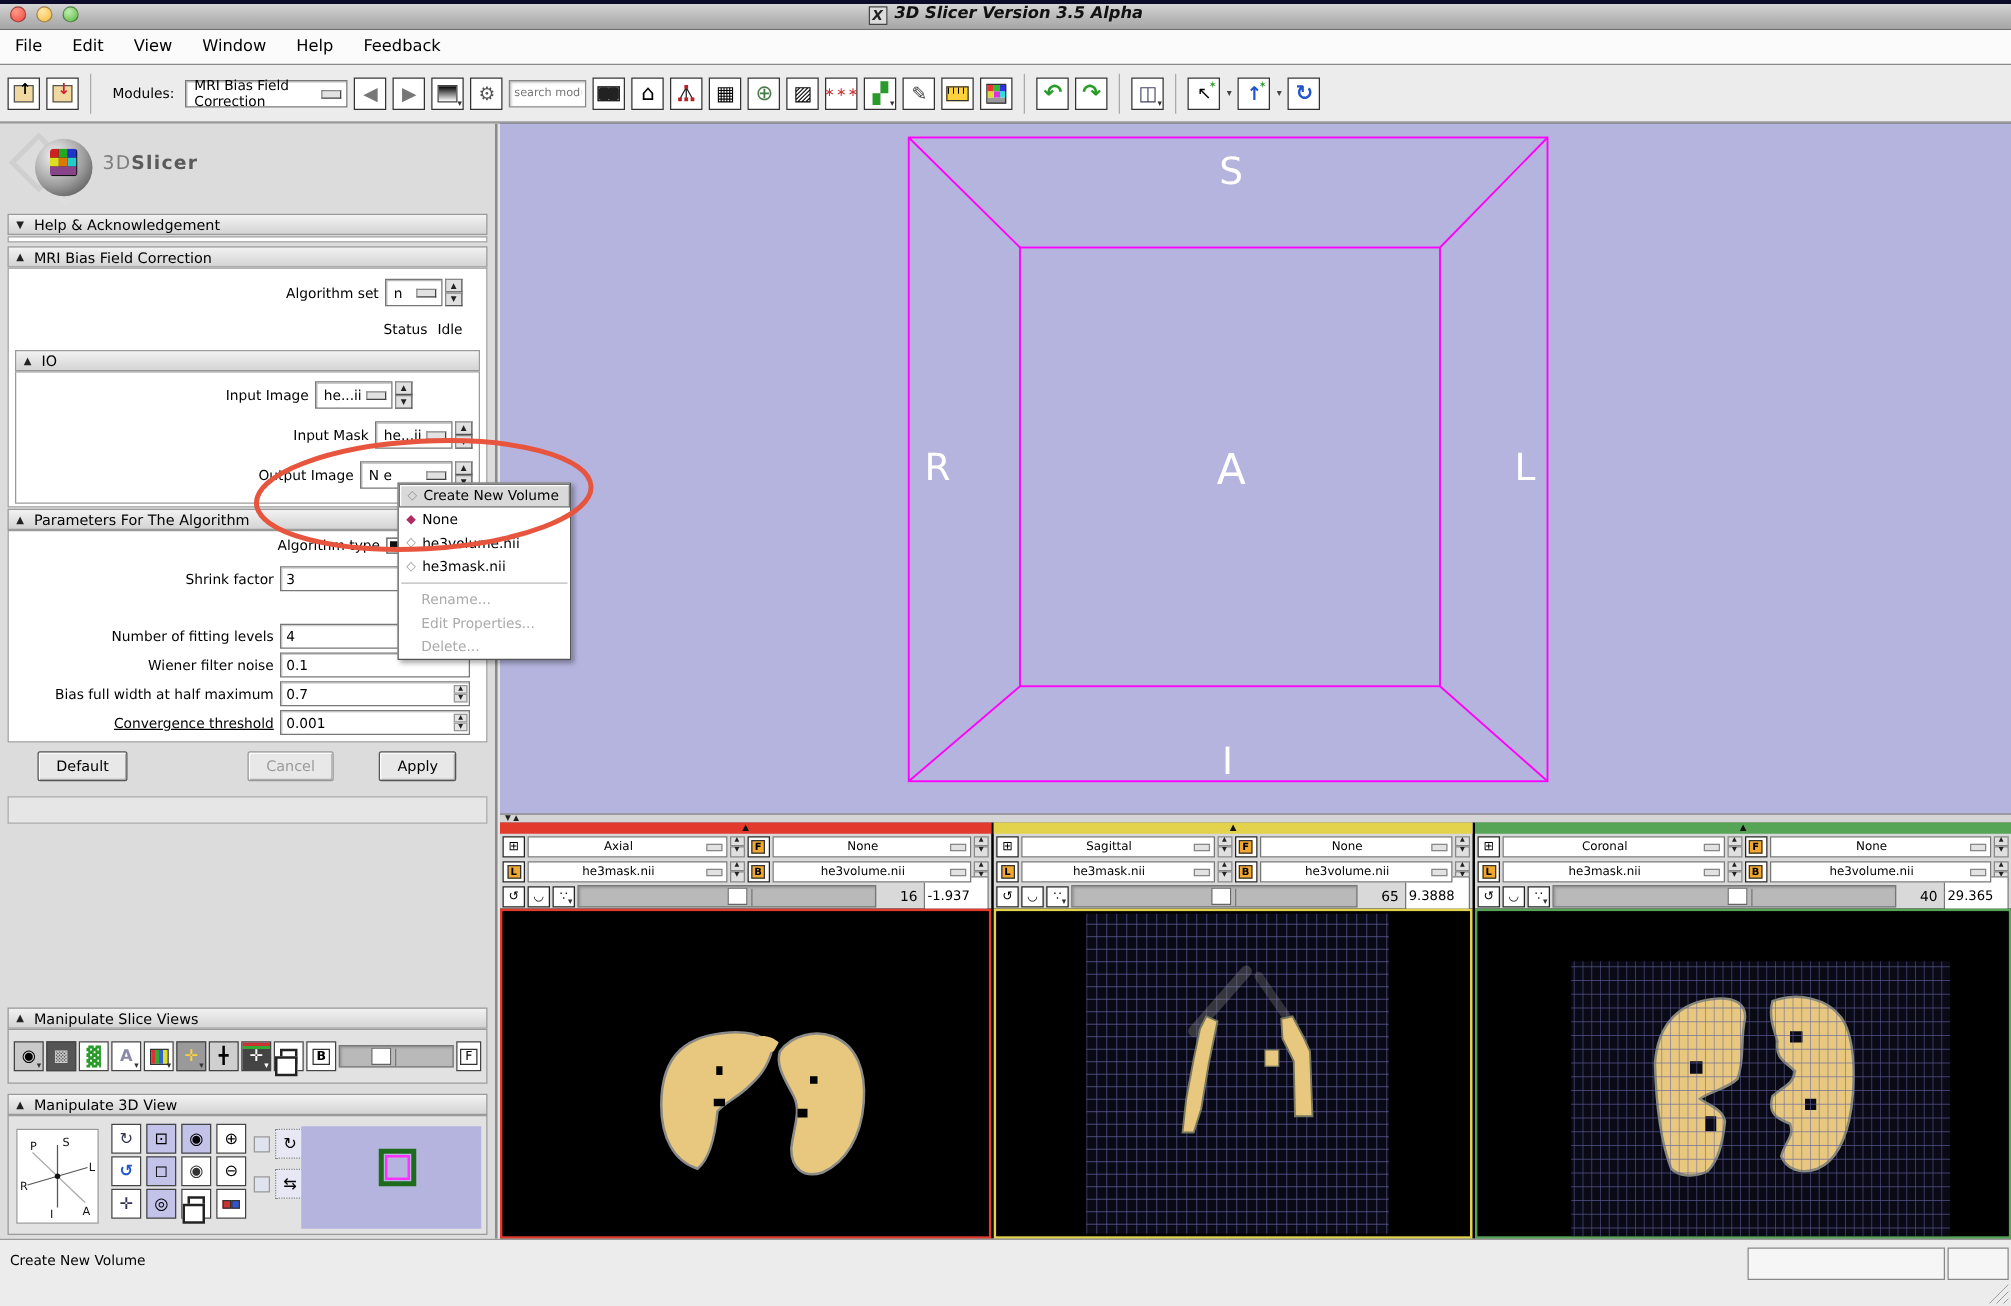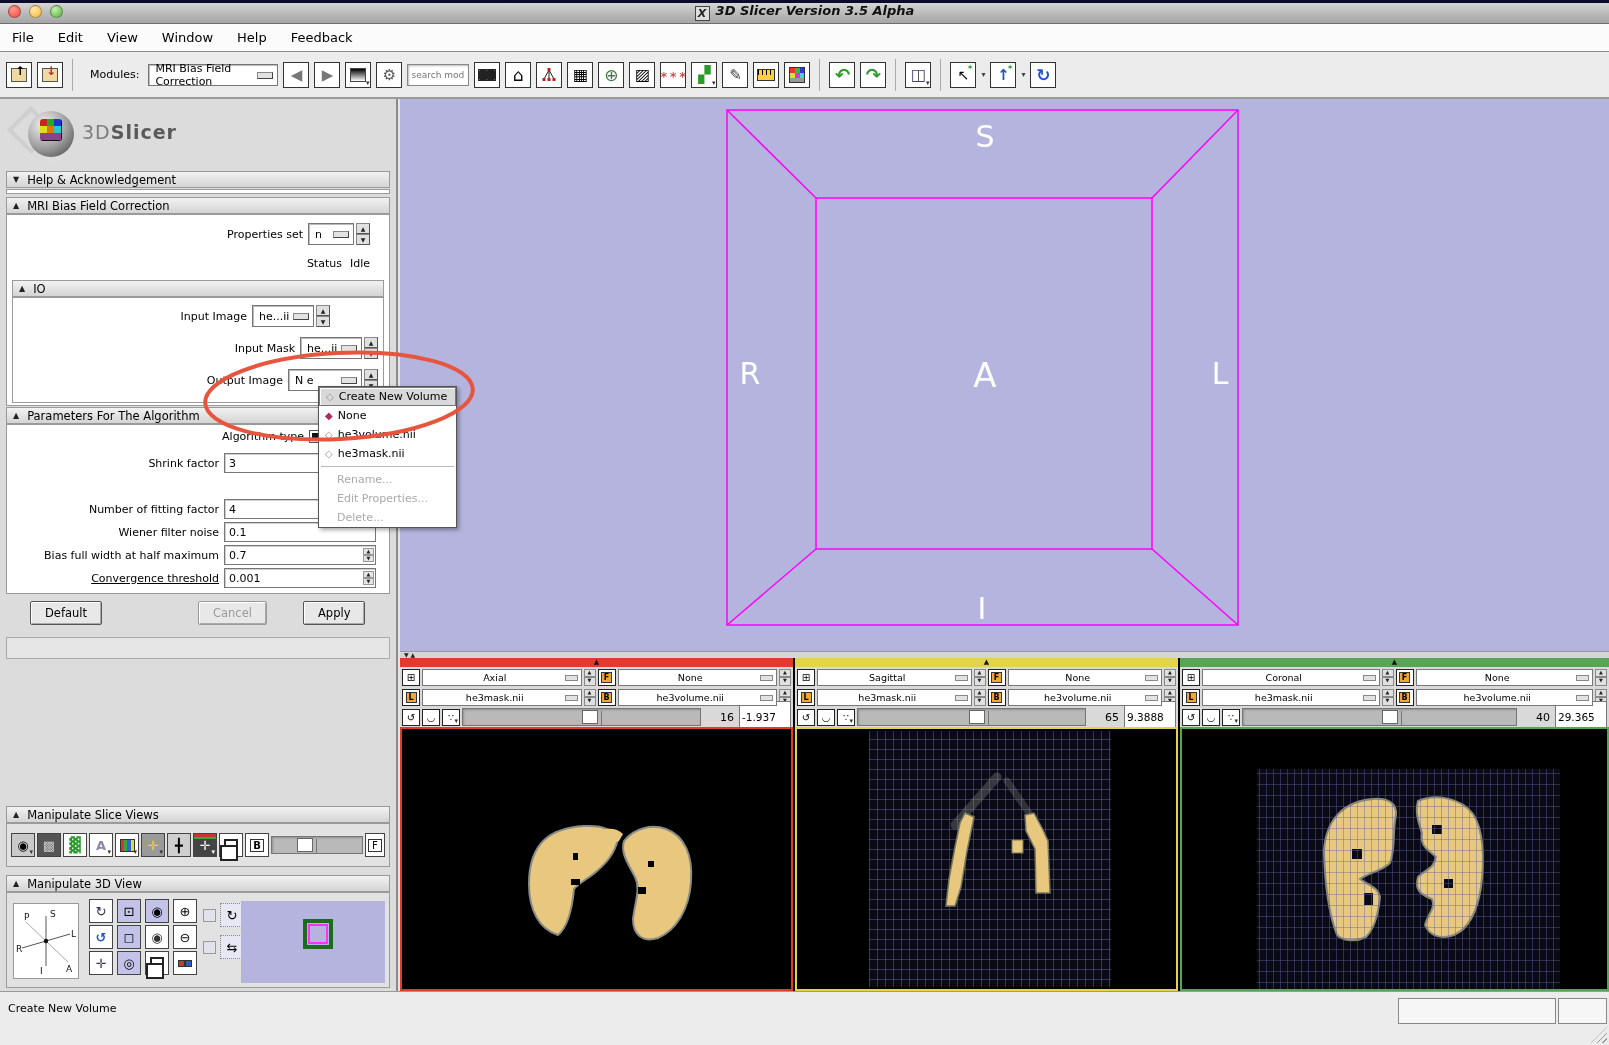--- a/index.html
+++ b/index.html
@@ -64,21 +64,21 @@
   #logo { position:absolute; left:6px; top:4px; height:64px; width:260px; }
   .logo-diamond { position:absolute; width:34px; height:34px; border:4px solid #cfcfcf; transform:rotate(45deg); }
   #logo-sphere { position:absolute; left:22px; top:8px; width:46px; height:46px; border-radius:50%;
     background:radial-gradient(circle at 35% 30%, #f4f4f4, #9a9a9a 55%, #3c3c3c); }
   #logo-cut { position:absolute; left:34px; top:16px; width:22px; height:22px; border-radius:3px;
     background:
      linear-gradient(#c22 0 0) 0 0/7px 7px no-repeat, linear-gradient(#2a2 0 0) 7px 0/7px 7px no-repeat,
      linear-gradient(#23c 0 0) 14px 0/7px 7px no-repeat, linear-gradient(#dd2 0 0) 0 7px/7px 7px no-repeat,
      linear-gradient(#d70 0 0) 7px 7px/7px 7px no-repeat, linear-gradient(#2cc 0 0) 14px 7px/7px 7px no-repeat,
      linear-gradient(#848 0 0) 0 14px/21px 7px no-repeat,#111; }
-  #logo-text { position:absolute; left:76px; top:18px; font-size:19px; color:#7d7d7d; letter-spacing:1px; }
+  #logo-text { position:absolute; left:76px; top:18px; font-size:15px; color:#7d7d7d; letter-spacing:1px; }
   #logo-text b { color:#5a5a5a; }
 
   .sec-head { position:absolute; left:6px; width:384px; height:17px; background:linear-gradient(#f2f2f2,#d4d4d4);
     border:1px solid #9a9a9a; display:flex; align-items:center; font-size:11.5px; padding-left:6px; gap:8px; }
   .sec-arrow { font-size:8px; color:#222; }
   .white-box { position:absolute; background:#fff; border:1px solid #9a9a9a; }
 
   .frow { position:absolute; display:flex; align-items:center; }
   .rlabel { text-align:right; padding-right:5px; font-size:11px; }
   .spin { width:14px; height:22px; display:flex; flex-direction:column; margin-left:2px; }
@@ -242,21 +242,21 @@
     </div>
     <div class="white-box" style="left:6px; top:90px; width:384px; height:5px;"></div>
 
     <div class="sec-head" style="top:98px;">
       <span class="sec-arrow">▲</span>
       <span>MRI Bias Field Correction</span>
     </div>
     <div class="white-box" style="left:6px; top:115px; width:384px; height:192px;"></div>
 
     <div class="frow" style="left:10px; top:124px; width:360px; justify-content:flex-end;">
-      <span class="rlabel">Properties set</span>
+      <span class="rlabel">Algorithm set</span>
       <div class="combo" style="width:46px;">
           <span>n</span>
         </div>
       <div class="spin">
           <span>▲</span>
           <span>▼</span>
         </div>
     </div>
     <div class="frow" style="left:10px; top:158px; width:360px; justify-content:flex-end; gap:8px;">
       <span>Status</span>
@@ -311,21 +311,21 @@
       <span style="width:13px;height:13px;border:1px solid #555;background:#fff;display:inline-flex;align-items:center;justify-content:center;">
           <span style="width:7px;height:7px;background:#111;"></span>
         </span>
     </div>
 
     <div class="frow" style="left:10px; top:354px; width:366px;">
       <span class="rlabel" style="flex:1;">Shrink factor</span>
       <span style="width:152px; position:relative;"><input class="tinput" value="3" style=""></span>
     </div>
     <div class="frow" style="left:10px; top:400px; width:366px;">
-      <span class="rlabel" style="flex:1;">Number of fitting factor</span>
+      <span class="rlabel" style="flex:1;">Number of fitting levels</span>
       <span style="width:152px; position:relative;"><input class="tinput" value="4" style=""></span>
     </div>
     <div class="frow" style="left:10px; top:423px; width:366px;">
       <span class="rlabel" style="flex:1;">Wiener filter noise</span>
       <span style="width:152px; position:relative;"><input class="tinput" value="0.1" style=""></span>
     </div>
     <div class="frow" style="left:10px; top:446px; width:366px;">
       <span class="rlabel" style="flex:1;">Bias full width at half maximum</span>
       <span style="width:152px; position:relative;"><input class="tinput" value="0.7" style="">
         <span class="spin-in">

